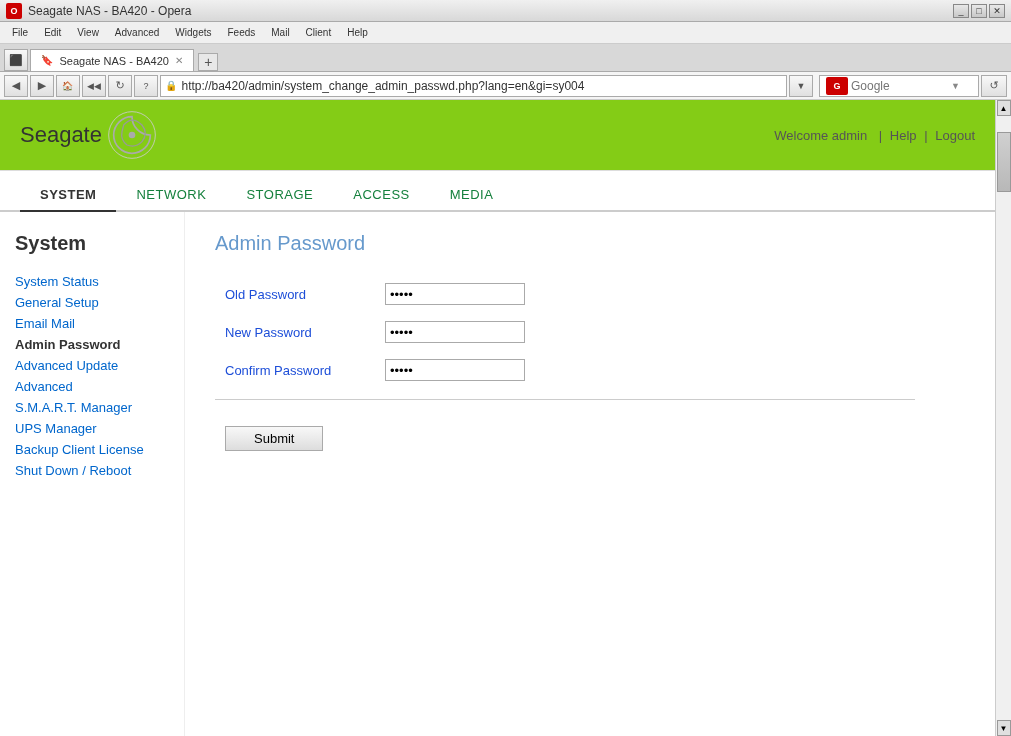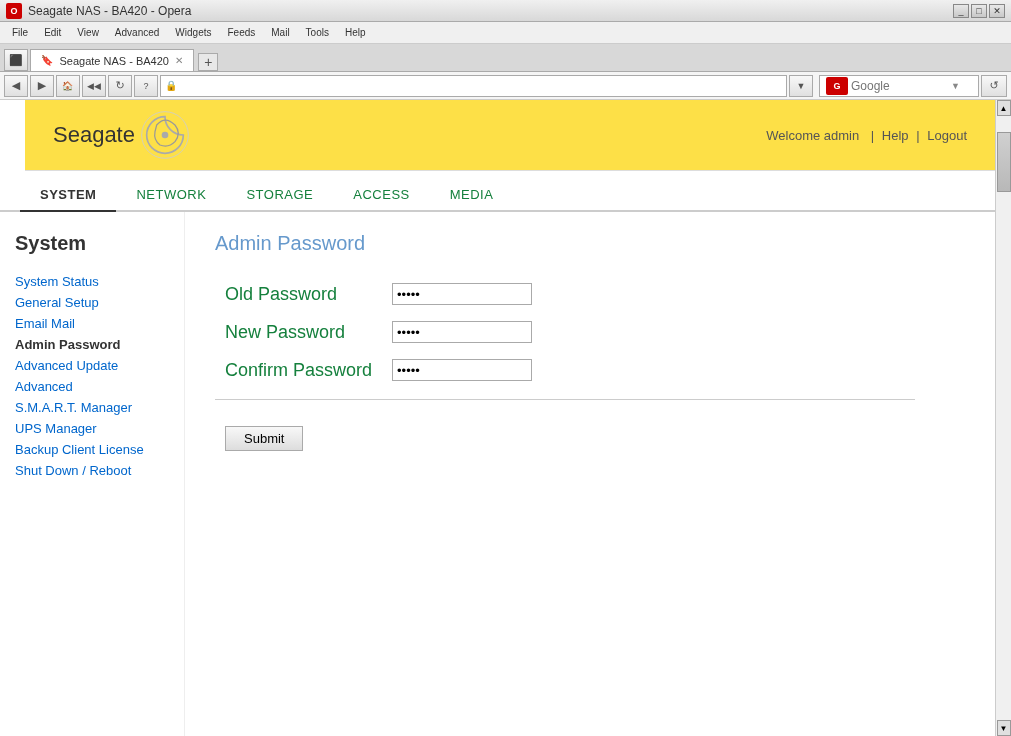--- a/index.html
+++ b/index.html
@@ -142,28 +142,27 @@
 
     .page-content {
       flex: 1;
       overflow: hidden;
       display: flex;
       flex-direction: column;
     }
 
     
     .page-header {
-      background: #fde047;
-      padding: 10px 28px;
+      background: #84cc16;
+      padding: 10px 20px;
       display: flex;
       align-items: center;
       justify-content: space-between;
       border-bottom: 1px solid #ddd;
       min-height: 60px;
-      margin-left: 25px;
     }
     .seagate-logo {
       display: flex; align-items: center;
     }
     .seagate-logo-text {
       font-size: 22px; font-weight: normal; color: #333; margin-right: 5px;
     }
     .seagate-logo-icon {
       width: 50px; height: 50px;
     }
@@ -248,22 +247,22 @@
     .form-table {
       width: 100%;
       border-collapse: collapse;
       margin-bottom: 10px;
     }
     .form-table td {
       padding: 8px 10px;
       vertical-align: middle;
     }
     .form-label {
-      font-size: 18px;
-      color: #15803d;
+      font-size: 13px;
+      color: #1d4ed8;
       width: 160px;
       white-space: nowrap;
     }
     .form-input {
       width: 140px;
       height: 22px;
       border: 1px solid #aaa;
       padding: 2px 4px;
       font-size: 13px;
     }
@@ -271,21 +270,21 @@
     .form-divider {
       border: none;
       border-top: 1px solid #ccc;
       margin: 10px 0;
       width: 700px;
     }
 
     .submit-btn {
       background: linear-gradient(to bottom, #f8f8f8, #ddd);
       border: 1px solid #aaa;
-      padding: 4px 18px;
+      padding: 4px 28px;
       font-size: 13px;
       cursor: pointer;
       margin-top: 8px;
     }
   </style>
 </head>
 <body>
 
 <div class="browser-titlebar">
   <div class="browser-titlebar-icon">O</div>
@@ -298,21 +297,21 @@
 </div>
 
 <div class="browser-menubar">
   <span>File</span>
   <span>Edit</span>
   <span>View</span>
   <span>Advanced</span>
   <span>Widgets</span>
   <span>Feeds</span>
   <span>Mail</span>
-  <span>Tools</span>
+  <span>Client</span>
   <span>Help</span>
 </div>
 
 <div class="browser-tabbar">
   <div class="toolbar-btn" style="margin-right:2px;">⬛</div>
   <div class="browser-tab active">
     <span style="font-size:10px;">🔖</span>
     <span>Seagate NAS - BA420</span>
     <span class="tab-close">✕</span>
   </div>
@@ -321,20 +320,21 @@
 
 <div class="browser-toolbar">
   <div class="toolbar-btn">◀</div>
   <div class="toolbar-btn">▶</div>
   <div class="toolbar-btn" style="font-size:9px;">🏠</div>
   <div class="toolbar-btn" style="font-size:9px;">◀◀</div>
   <div class="toolbar-btn">↻</div>
   <div class="toolbar-btn" style="font-size:9px;">?</div>
   <div class="address-bar">
     <span class="address-bar-icon">🔒</span>
+    <input type="text" value="http://ba420/admin/system_change_admin_passwd.php?lang=en&amp;gi=sy004" style="">
   </div>
   <div class="toolbar-btn" style="font-size:9px;">▼</div>
   <div class="search-bar">
     <div class="search-icon-box" style="width:22px;height:18px;border-radius:2px;margin-right:3px;">
       <span style="color:white;font-size:9px;font-weight:bold;">G</span>
     </div>
     <input type="text" style="width: 100px;" placeholder="Google">
     <span style="font-size:9px;color:#888;">▼</span>
   </div>
   <div class="toolbar-btn" style="width:26px;">↺</div>

